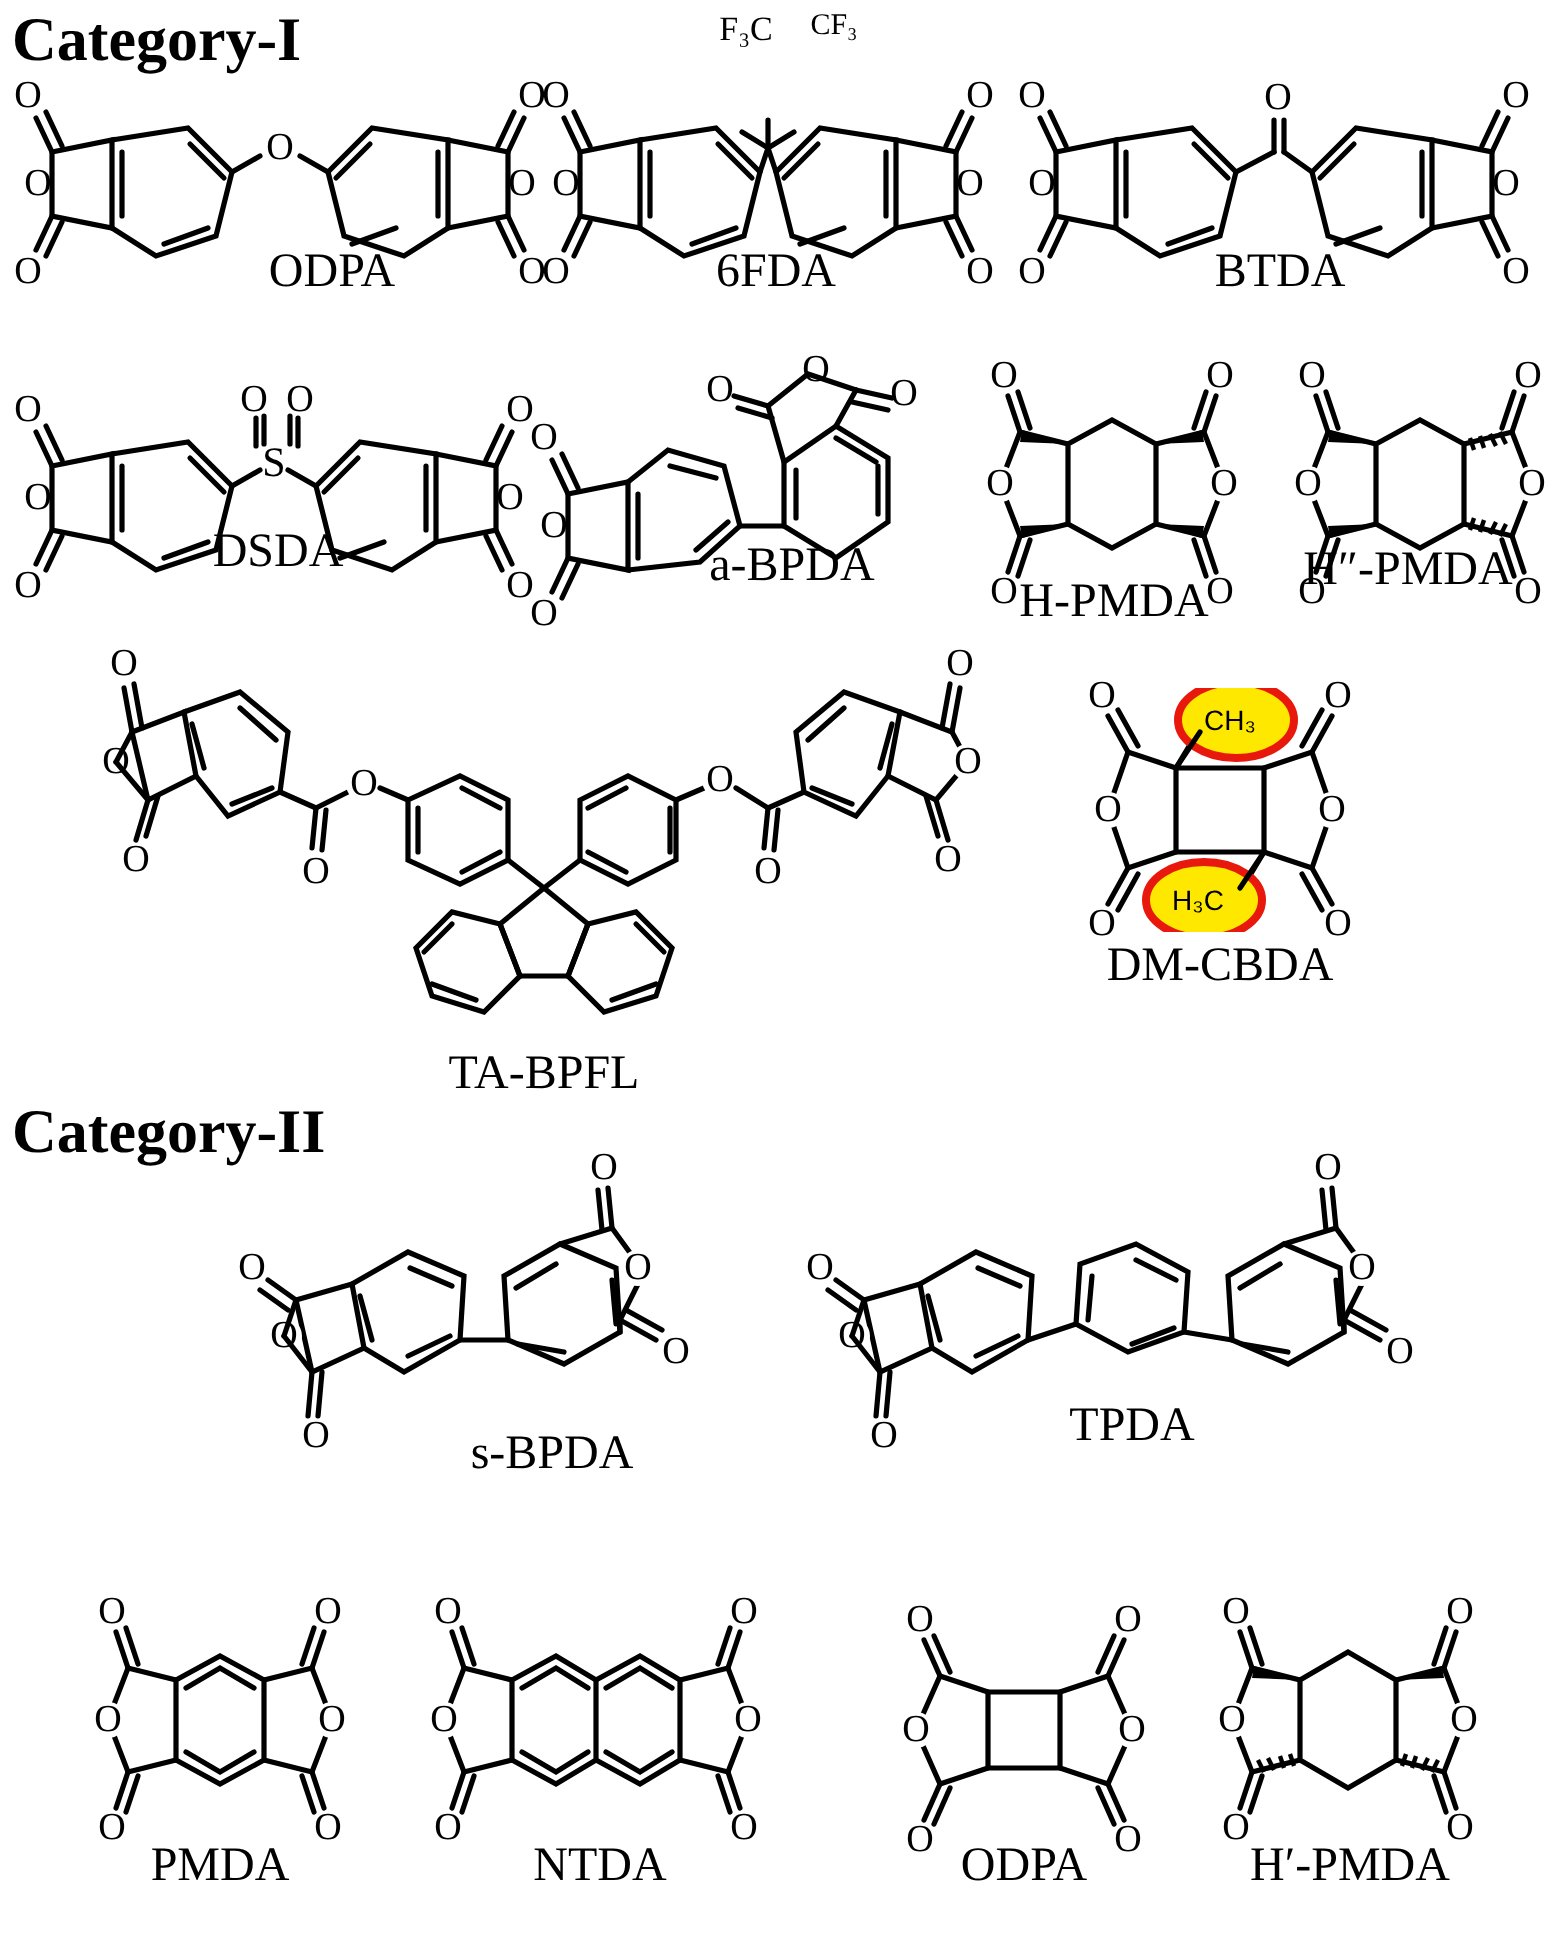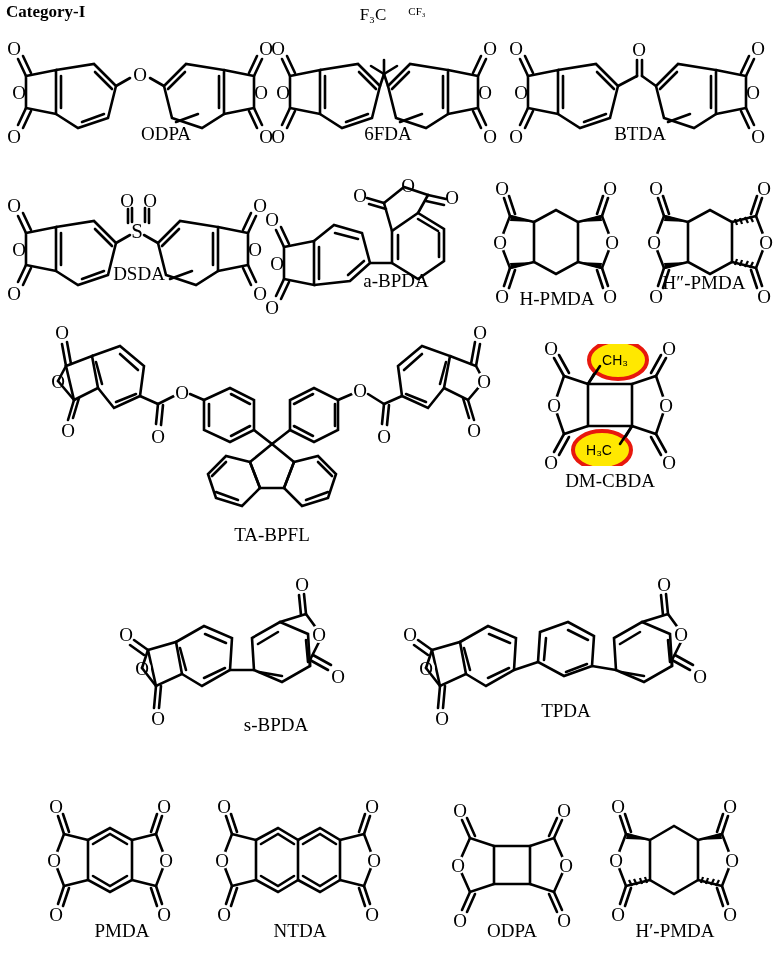--- a/index.html
+++ b/index.html
@@ -18,40 +18,40 @@
   }
   .page {
     position: relative;
     width: 777px;
     height: 970px;
   }
   .cat-heading {
     position: absolute;
     font-family: "Liberation Serif", "DejaVu Serif", serif;
     font-weight: bold;
-    font-size: 17px;
+    font-size: 31px;
     letter-spacing: 0px;
     color: #000000;
     white-space: nowrap;
   }
   #cat1-heading { left: 6px;  top: 2px; }
   #cat2-heading { left: 6px;  top: 548px; }
   #cat3-heading { left: 6px;  top: 752px; }
 
   .struct {
     position: absolute;
   }
   .struct svg {
     display: block;
     overflow: visible;
   }
   .mol-label {
     position: absolute;
     font-family: "Liberation Serif", "DejaVu Serif", serif;
-    font-size: 19px;
+    font-size: 24px;
     color: #000000;
     white-space: nowrap;
     text-align: center;
   }
   
   .bond {
     stroke: #000000;
     stroke-width: 2.6;
     stroke-linecap: round;
     fill: none;
@@ -165,21 +165,21 @@
         <path class="bond" d="M210,34 L218,17"></path>
           <path class="bond" d="M205,31 L213,14"></path>
         <text class="atom" x="222" y="6">O</text>
         <path class="bond" d="M210,66 L218,83"></path>
           <path class="bond" d="M205,69 L213,86"></path>
         <text class="atom" x="222" y="94">O</text>
       </g>
     </svg>
   </div>
   <div class="mol-label" style="left:353px; top:5px; width:40px; font-size:17px;">F₃C</div>
-  <div class="mol-label" style="left:397px; top:5px; width:40px; font-size:11px;">CF₃</div>
+  <div class="mol-label" style="left:397px; top:5px; width:40px; font-size:15px;">CF₃</div>
   <div class="mol-label" style="left:348px; top:123px; width:80px;">6FDA</div>
 
   <div class="struct" style="left:506px; top:42px;">
     <svg width="262" height="115" viewBox="0 0 262 115">
       <g>
         <path class="bond" d="M22,34 L52,28 L52,72 L22,66 Z"></path>
         <text class="atom" x="15" y="50">O</text>
         <path class="bond" d="M22,34 L14,17"></path>
           <path class="bond" d="M27,31 L19,14"></path>
         <text class="atom" x="10" y="6">O</text>
@@ -495,20 +495,21 @@
     <path class="bond" d="M102,82 L90,100"></path>
     <text class="atom-sm" x="85" y="16">
       <tspan>CH₃</tspan>
     </text>
     <text class="atom-sm" x="69" y="106">
       <tspan>H₃C</tspan>
     </text>
   </svg>
   <div class="mol-label" style="left:540px; top:470px; width:140px;">DM-CBDA</div>
 
+  <div class="cat-heading" id="cat2-heading">Category-II</div>
 
   <div class="struct" style="left:120px; top:600px;">
     <svg width="230" height="130" viewBox="0 0 230 130">
 
       <g>
         <path class="bond" d="M28,50 L56,42 L62,74 L36,86 Z"></path>
         <circle cx="22" cy="68" r="9" fill="#ffffff"></circle>
         <text class="atom" x="22" y="68">O</text>
         <path class="bond" d="M28,50 L22,68"></path>
         <path class="bond" d="M36,86 L22,68"></path>
@@ -612,21 +613,21 @@
       <circle cx="126" cy="50" r="9" fill="#ffffff"></circle>
       <text class="atom" x="126" y="50">O</text>
       <path class="bond" d="M116,24 L122,6"></path>
         <path class="bond" d="M111,22 L117,4"></path>
       <text class="atom" x="124" y="-4">O</text>
       <path class="bond" d="M116,76 L122,94"></path>
         <path class="bond" d="M111,78 L117,96"></path>
       <text class="atom" x="124" y="104">O</text>
     </svg>
   </div>
-  <div class="mol-label" style="left:52px; top:920px; width:140px;">PMDA</div>
+  <div class="mol-label" style="left:40px; top:920px; width:140px;">PMDA</div>
 
   <div class="struct" style="left:208px; top:810px;">
     <svg width="180" height="108" viewBox="0 0 180 108">
 
       <path class="bond" d="M48,30 L70,18 L90,30 L90,70 L70,82 L48,70 Z"></path>
       <path class="bond" d="M90,30 L112,18 L132,30 L132,70 L112,82 L90,70"></path>
       <path class="bond" d="M53,34 L70,24 L86,34"></path>
       <path class="bond" d="M53,66 L70,76 L86,66"></path>
       <path class="bond" d="M95,34 L112,24 L128,34"></path>
       <path class="bond" d="M95,66 L112,76 L128,66"></path>

